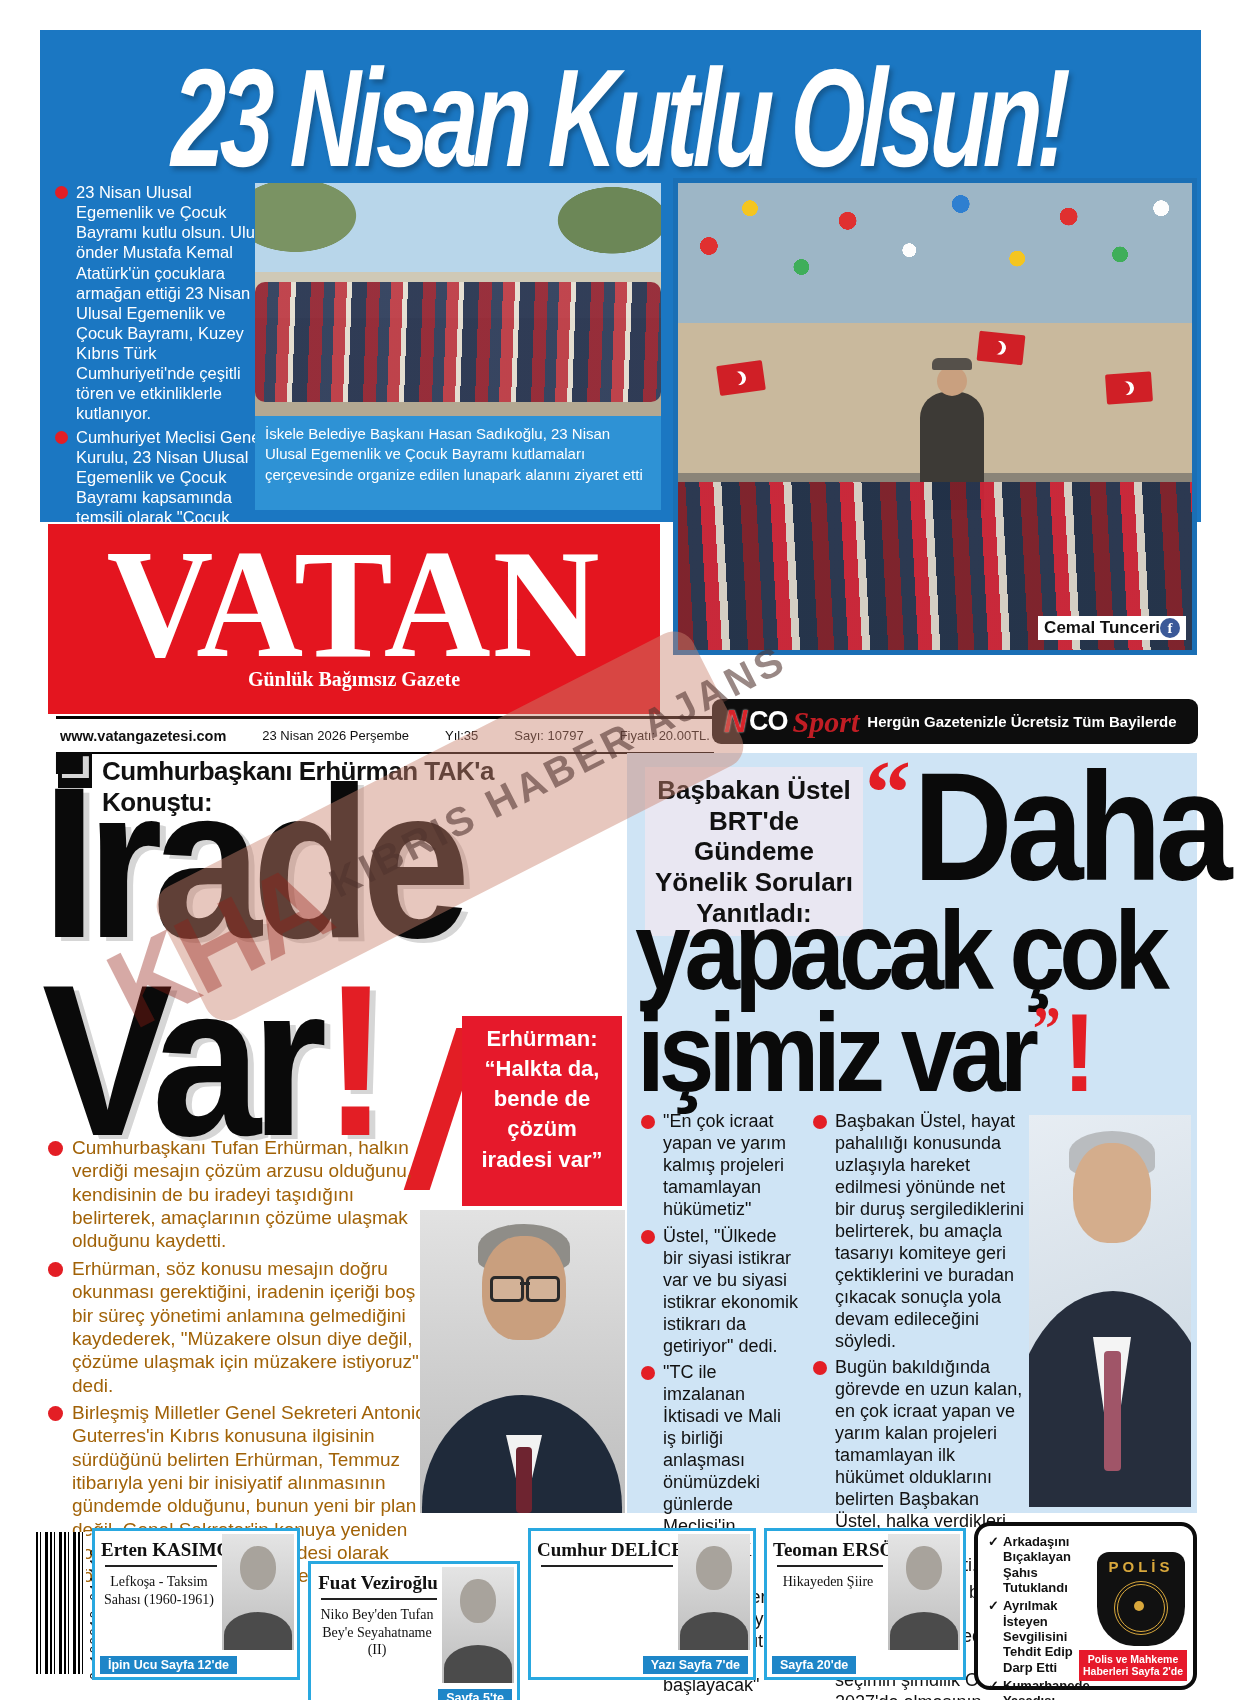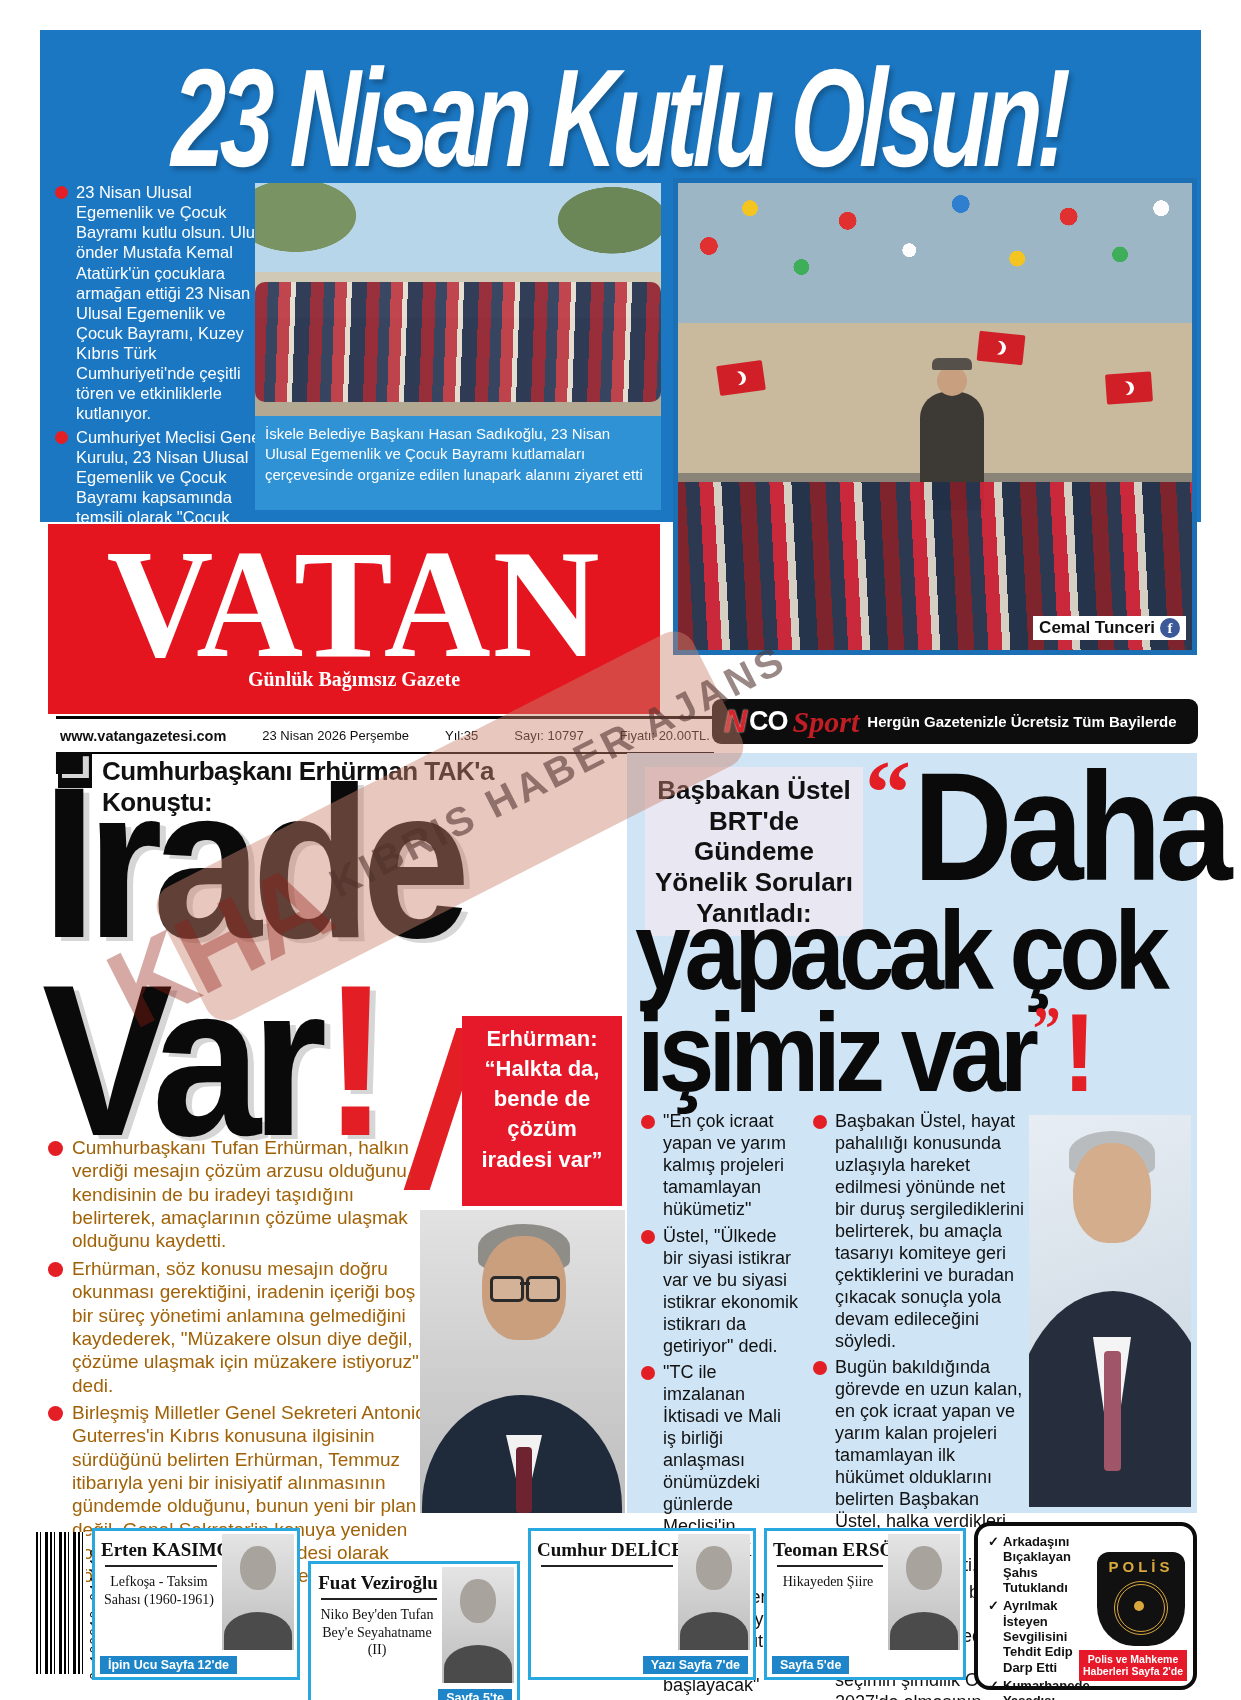--- a/index.html
+++ b/index.html
@@ -53,21 +53,21 @@
   .flag::after{content:"";position:absolute;left:14px;top:8px;width:14px;height:14px;border-radius:50%;
       background:#d01f26;box-shadow:-4px 0 0 0 #fff inset;}
   .flag.f1{left:40px;top:180px;transform:rotate(-8deg);}
   .flag.f2{left:300px;top:150px;transform:rotate(6deg);}
   .flag.f3{right:40px;top:190px;transform:rotate(-4deg);}
   .statue{position:absolute;left:47%;bottom:30%;width:64px;height:118px;background:#3d3a36;border-radius:26px 26px 0 0;}
   .statue::before{content:"";position:absolute;left:17px;top:-26px;width:30px;height:30px;border-radius:50%;background:#c9a07f;}
   .statue::after{content:"";position:absolute;left:12px;top:-34px;width:40px;height:12px;border-radius:6px 6px 2px 2px;background:#55504a;}
   .mcrowd{position:absolute;left:0;bottom:0;width:100%;height:36%;opacity:.95;
       background:repeating-linear-gradient(87deg,#7e1f29 0 16px,#27354f 16px 30px,#cc2437 30px 44px,#d9d3c8 44px 52px,#203048 52px 70px);}
-  .credit{position:absolute;right:6px;bottom:10px;background:#fff;padding:2px 6px;display:flex;align-items:center;gap:5px;
+  .credit{position:absolute;right:6px;bottom:10px;background:#fff;padding:2px 6px;display:flex;align-items:center;
       font-size:17px;font-weight:bold;color:#111;}
   .fb{display:inline-flex;align-items:center;justify-content:center;width:20px;height:20px;border-radius:50%;
       background:#3b5998;color:#fff;font-family:"Liberation Serif",serif;font-weight:bold;font-size:15px;}
 
   
   .masthead{position:absolute;left:48px;top:524px;width:612px;height:190px;background:#e4151f;text-align:center;overflow:hidden;}
   .mast-title{font-family:"Liberation Serif",serif;font-weight:bold;color:#fff;font-size:148px;line-height:1.0;
       letter-spacing:2px;margin-top:2px;transform:scaleY(1.05);transform-origin:top;}
   .mast-tag{font-family:"Liberation Serif",serif;font-weight:bold;color:#fff;font-size:20px;margin-top:-6px;}
   .dateline{position:absolute;left:56px;top:716px;width:650px;height:33px;border-top:3px solid #000;border-bottom:2px solid #000;
@@ -329,21 +329,21 @@
     <div class="cname">Cumhur DELİCEIRMAK</div>
     <div class="crule"></div>
     <div class="port"></div>
     <div class="ctag tr">Yazı Sayfa 7'de</div>
   </div>
   <div class="cbox cb4">
     <div class="cname">Teoman ERSÖZ</div>
     <div class="crule"></div>
     <div class="ctopic">Hikayeden Şiire</div>
     <div class="port"></div>
-    <div class="ctag tl">Sayfa 5'de</div>
+    <div class="ctag tl">Sayfa 20'de</div>
   </div>
 
   <div class="police">
     <ul class="plist">
       <li>Arkadaşını Bıçaklayan Şahıs Tutuklandı</li>
       <li>Ayrılmak İsteyen Sevgilisini Tehdit Edip Darp Etti</li>
       <li>Kumarhanede Yasadışı Bulunma...</li>
     </ul>
     <div class="pbadge">
       <div class="pb-t">POLİS</div>

